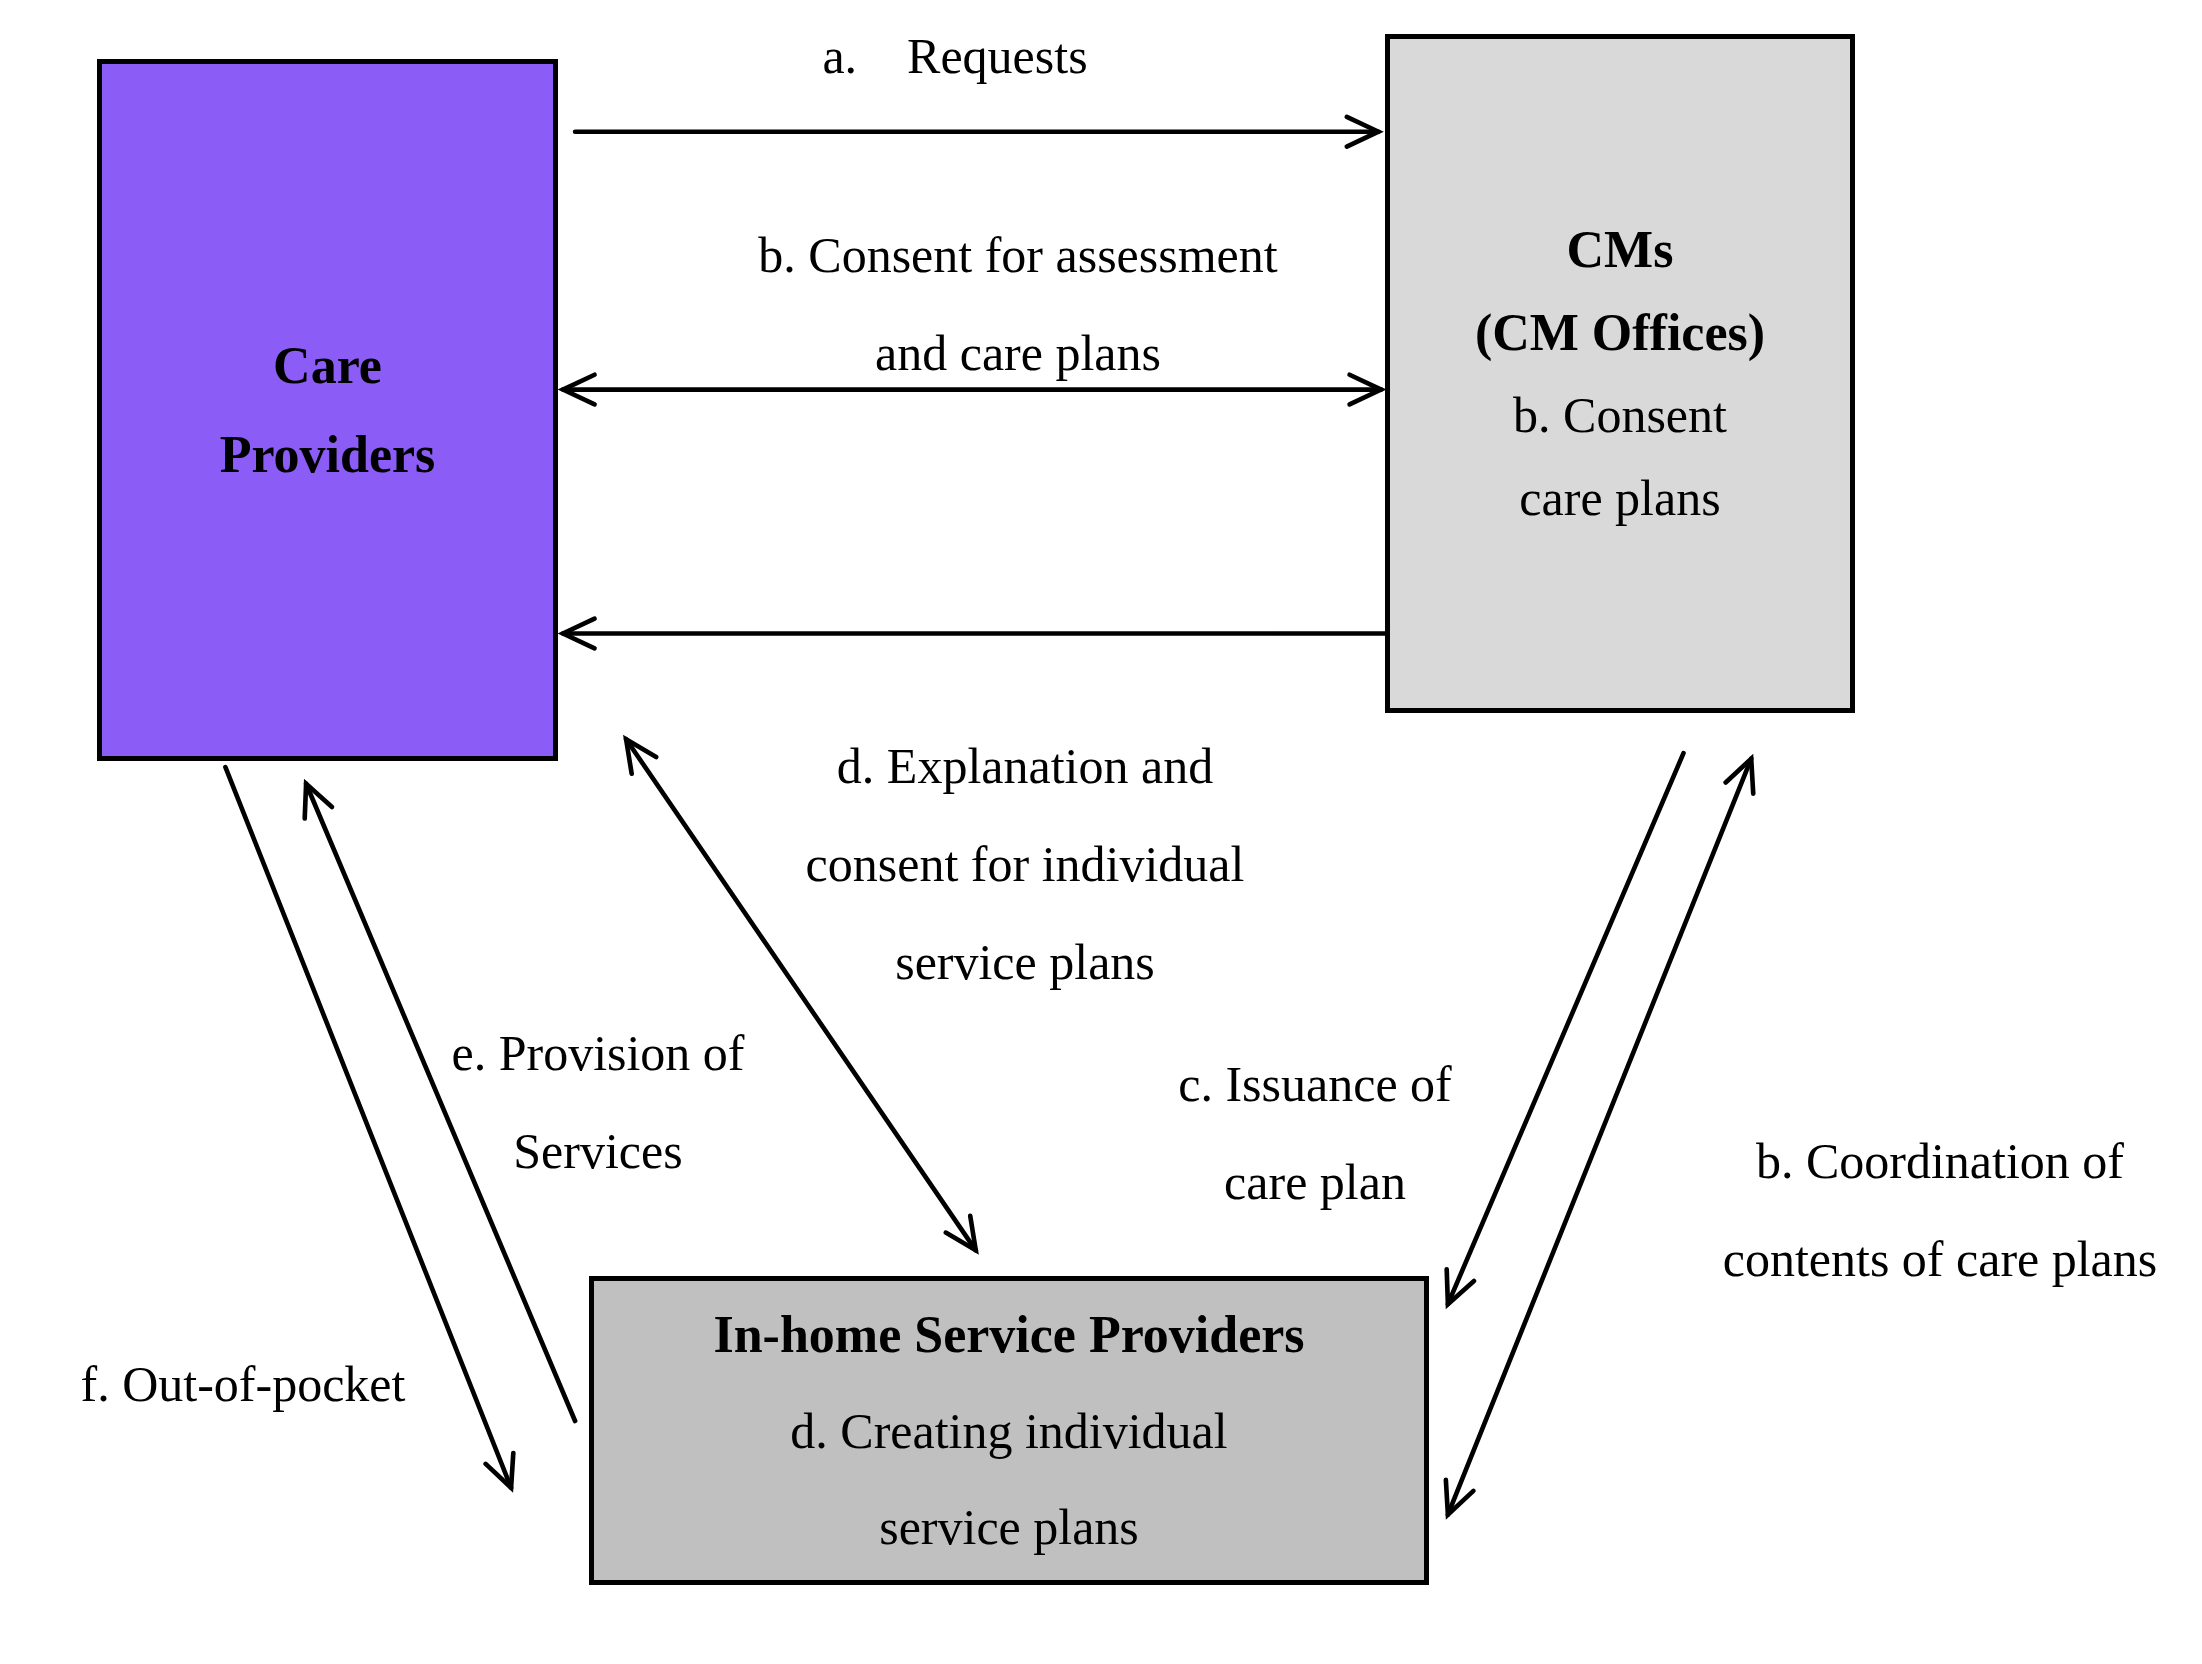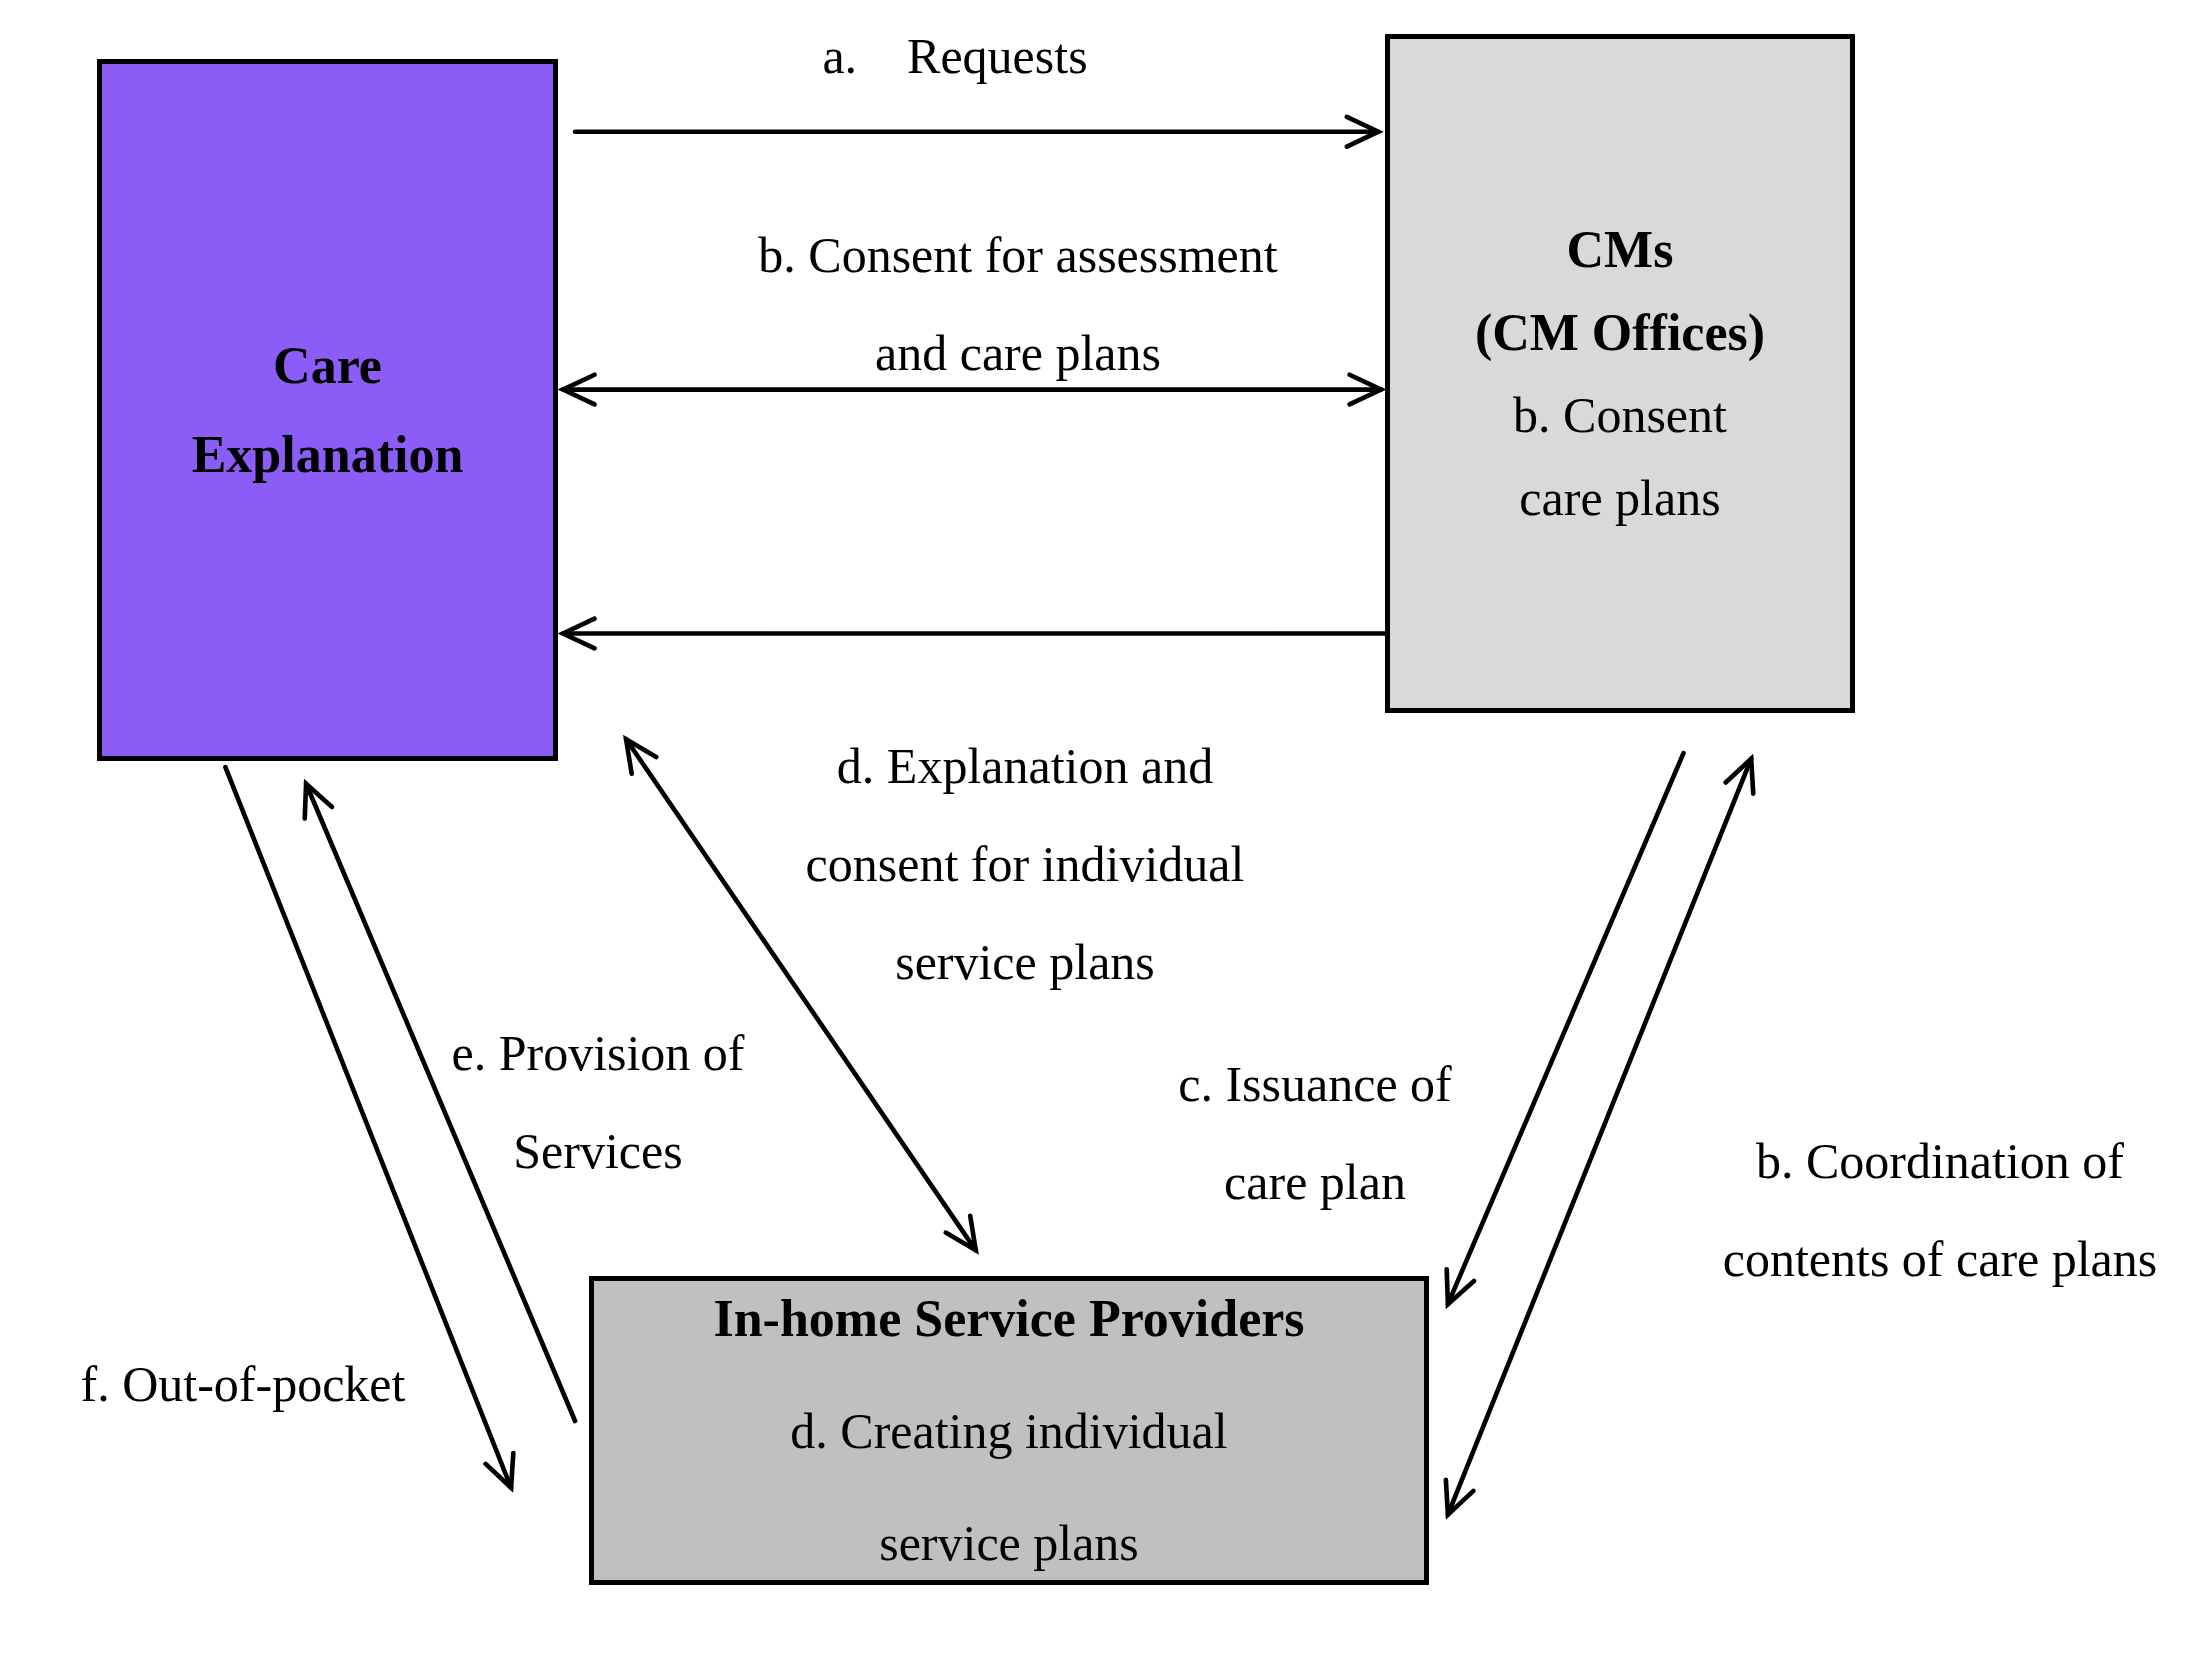--- a/index.html
+++ b/index.html
@@ -44,21 +44,21 @@
   #box-care {
     left: 97px; top: 59px; width: 461px; height: 702px;
     font-size: 52px; line-height: 89px; font-weight: bold;
   }
   #box-cms {
     left: 1385px; top: 34px; width: 470px; height: 679px;
     font-size: 50px; line-height: 83px;
   }
   #box-providers {
     left: 589px; top: 1276px; width: 840px; height: 309px;
-    font-size: 50px; line-height: 96px; gap: 16px;
+    font-size: 50px; line-height: 96px;
   }
   .bold-line { font-weight: bold; font-size: 52px; }
   .reg-line { font-weight: normal; }
   .arrow-label {
     position: absolute;
     transform: translate(-50%, -50%);
     text-align: center;
     font-size: 50px;
     line-height: 98px;
     white-space: nowrap;
@@ -119,21 +119,21 @@
 
     <g>
       <line x1="1561" y1="1633" x2="1888" y2="818"></line>
       <polyline points="1890.2,855.6 1888,818 1860.5,843.6"></polyline>
       <polyline points="1558.8,1595.5 1561,1633 1588.5,1607.4"></polyline>
     </g>
   </svg>
 
   <div class="box" id="box-care" style="background-color: #8b5cf6;">
     <span>Care</span>
-    <span>Explanation</span>
+    <span>Providers</span>
   </div>
 
   <div class="box" id="box-cms" style="background-color: rgb(217, 217, 217);">
     <span class="bold-line">CMs</span>
     <span class="bold-line">(CM Offices)</span>
     <span class="reg-line">b. Consent</span>
     <span class="reg-line">care plans</span>
   </div>
 
   <div class="box" id="box-providers" style="background-color: rgb(192, 192, 192);">

